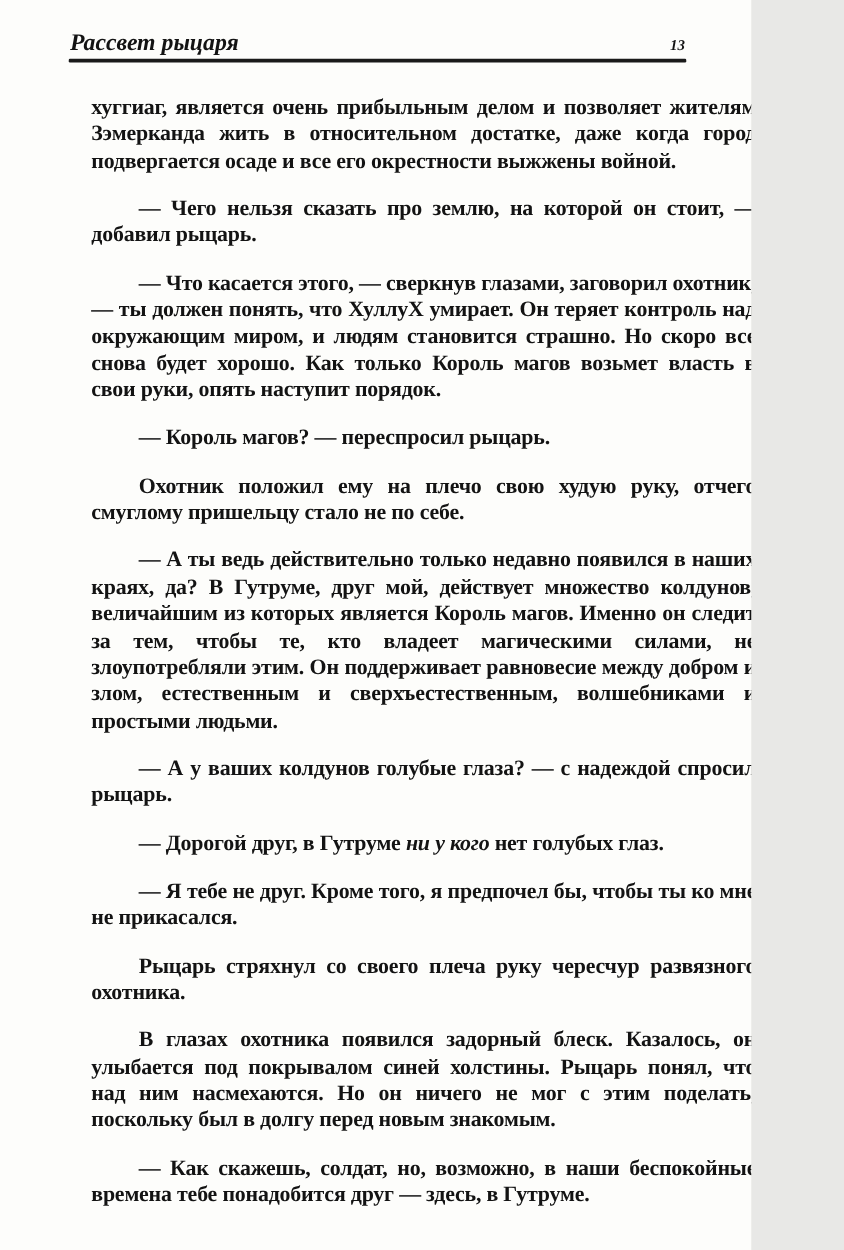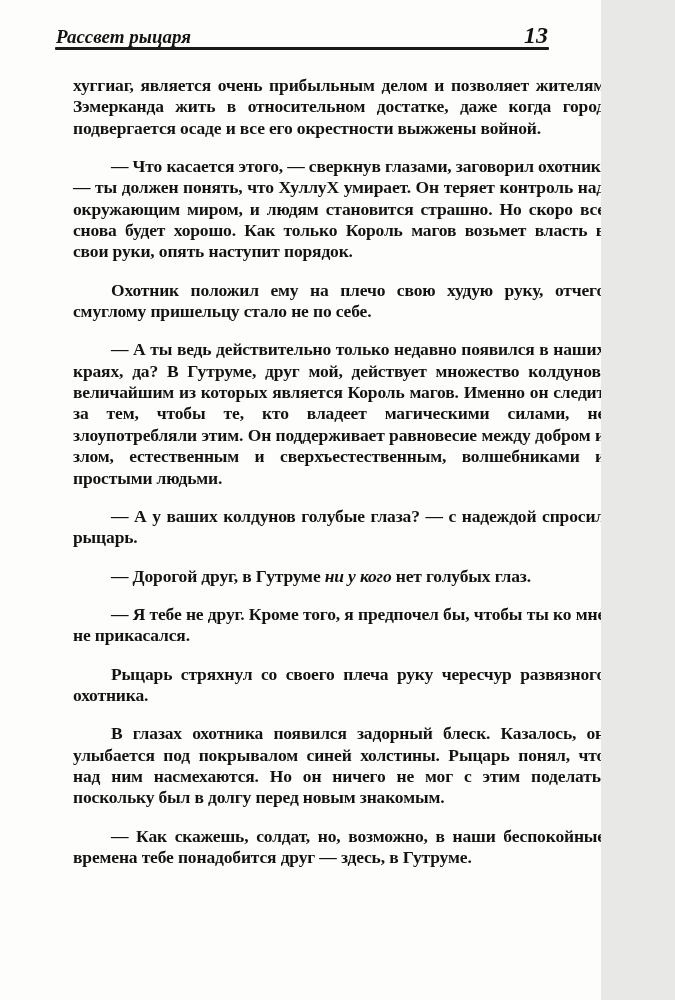--- a/index.html
+++ b/index.html
@@ -23,21 +23,21 @@
     top: 24px;
     display: flex;
     justify-content: space-between;
     align-items: baseline;
     font-style: italic;
     font-weight: bold;
     font-size: 19px;
     line-height: 22px;
   }
   .header .pagenum {
-    font-size: 24px;
+    font-size: 12px;
   }
   .rule {
     position: absolute;
     left: 55px;
     right: 52px;
     top: 47px;
     height: 3px;
     background: var(--rule-color, #1a1a1a);
     border-radius: 1px;
   }
@@ -67,21 +67,23 @@
 <body>
 
 <div class="page" style="--page-bg: #fdfdfb; --text-color: #131313; --rule-color: #1a1a1a;">
   <div class="header">
     <span class="title">Рассвет рыцаря</span>
     <span class="pagenum">13</span>
   </div>
   <div class="rule"></div>
   <div class="body-text" id="body-text">
       <p><span>хуггиаг, является очень прибыльным делом и позволяет жителям Зэмерканда жить в относительном достатке, даже когда город подвергается осаде и все его окрестности выжжены войной.</span></p>
+      <p class="indent"><span>— Чего нельзя сказать про землю, на которой он стоит, — добавил рыцарь.</span></p>
       <p class="indent"><span>— Что касается этого, — сверкнув глазами, заговорил охотник, — ты должен понять, что ХуллуХ умирает. Он теряет контроль над окружающим миром, и людям становится страшно. Но скоро все снова будет хорошо. Как только Король магов возьмет власть в свои руки, опять наступит порядок.</span></p>
+      <p class="indent"><span>— Король магов? — переспросил рыцарь.</span></p>
       <p class="indent"><span>Охотник положил ему на плечо свою худую руку, отчего смуглому пришельцу стало не по себе.</span></p>
       <p class="indent"><span>— А ты ведь действительно только недавно появился в наших краях, да? В Гутруме, друг мой, действует множество колдунов, величайшим из которых является Король магов. Именно он следит за тем, чтобы те, кто владеет магическими силами, не злоупотребляли этим. Он поддерживает равновесие между добром и злом, естественным и сверхъестественным, волшебниками и простыми людьми.</span></p>
       <p class="indent"><span>— А у ваших колдунов голубые глаза? — с надеждой спросил рыцарь.</span></p>
       <p class="indent"><span>— Дорогой друг, в Гутруме </span><em>ни у кого</em><span> нет голубых глаз.</span></p>
       <p class="indent"><span>— Я тебе не друг. Кроме того, я предпочел бы, чтобы ты ко мне не прикасался.</span></p>
       <p class="indent"><span>Рыцарь стряхнул со своего плеча руку чересчур развязного охотника.</span></p>
       <p class="indent"><span>В глазах охотника появился задорный блеск. Казалось, он улыбается под покрывалом синей холстины. Рыцарь понял, что над ним насмехаются. Но он ничего не мог с этим поделать, поскольку был в долгу перед новым знакомым.</span></p>
       <p class="indent"><span>— Как скажешь, солдат, но, возможно, в наши беспокойные времена тебе понадобится друг — здесь, в Гутруме.</span></p>
     </div>
 </div>

